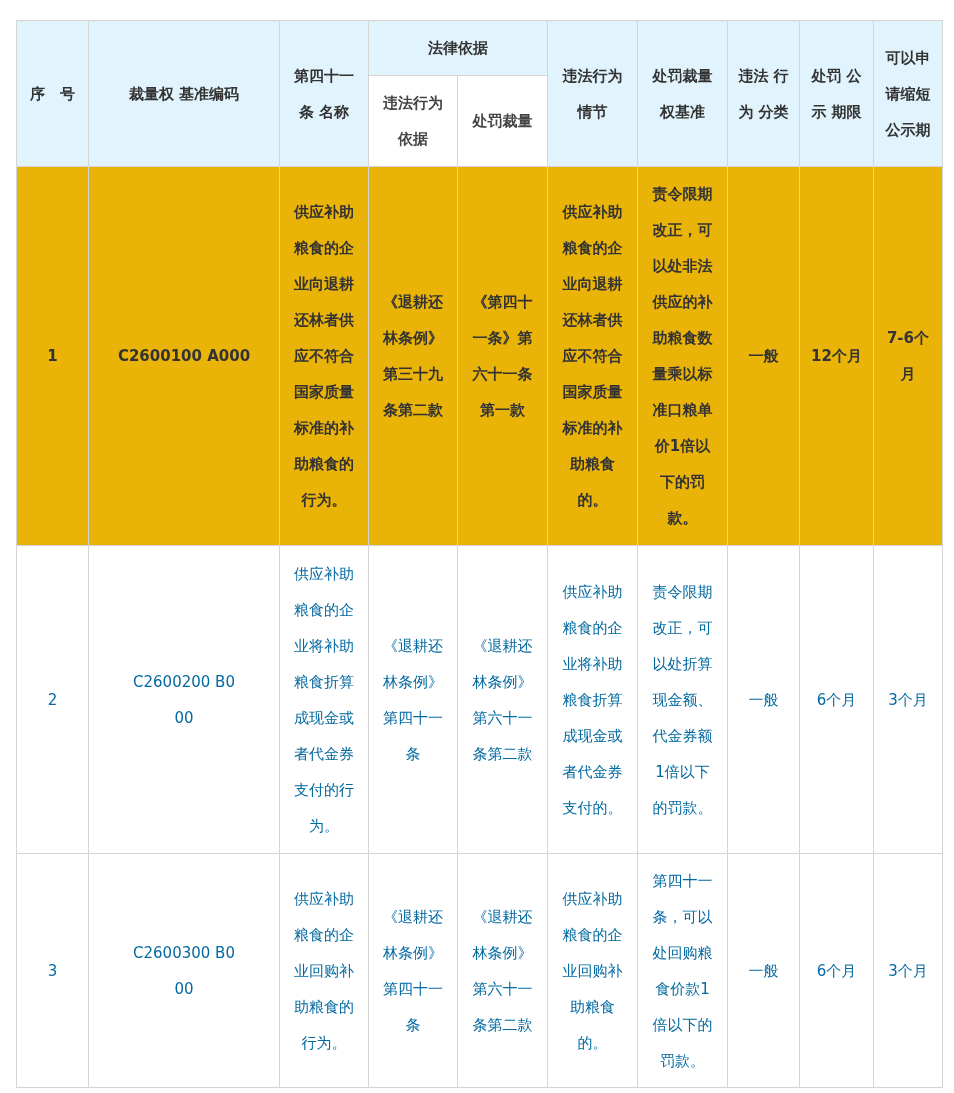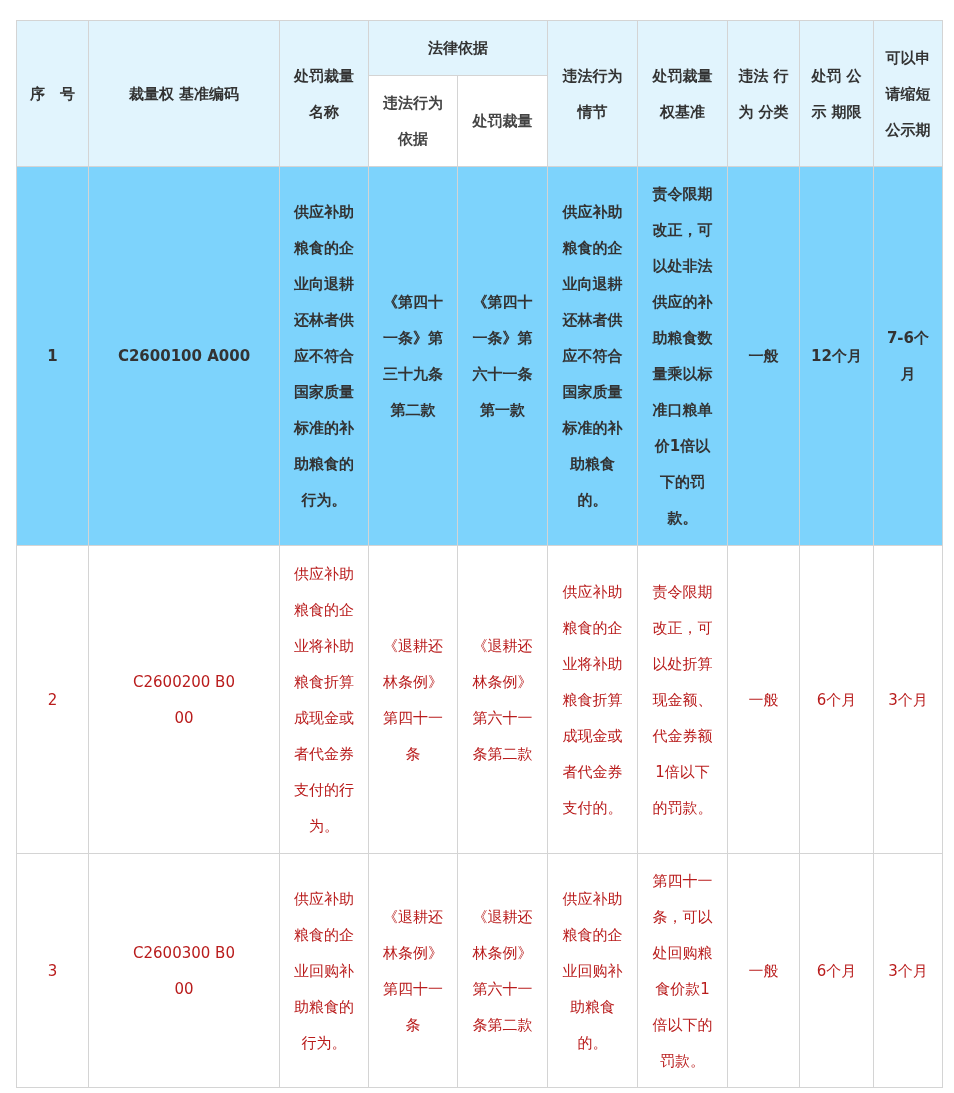--- a/index.html
+++ b/index.html
@@ -11,22 +11,22 @@
     width: 926px;
   }
   table.rules td, table.rules th {
     border: 1px solid #d4d4d4;
     text-align: center; vertical-align: middle;
     font-size: 15px; line-height: 36px; padding: 0 10px;
     word-break: break-all;
   }
   .hdr th { background: #e1f4fd; font-weight: bold; color: #333; }
   .hdr th.sub { background: #ffffff; font-weight: bold; color: #444; }
-  tr.r1 td { background: #7dd3fc; font-weight: bold; color: #333; margin-top: 40px; }
-  tr.r2 td, tr.r3 td { background: #ffffff; font-weight: normal; color: #b91c1c; }
+  tr.r1 td { background: #eab308; font-weight: bold; color: #333; margin-top: 40px; }
+  tr.r2 td, tr.r3 td { background: #ffffff; font-weight: normal; color: #0369a1; }
   .cell-text { display: inline-block; }
 </style>
 </head>
 <body>
 
 <table class="rules">
   <colgroup>
     <col style="width:72px">
     <col style="width:191px">
     <col style="width:89px">
@@ -35,39 +35,39 @@
     <col style="width:90px">
     <col style="width:90px">
     <col style="width:72px">
     <col style="width:74px">
     <col style="width:69px">
   </colgroup>
   <thead class="hdr">
     <tr style="height:55px">
       <th rowspan="2"><span class="cell-text">序　号</span></th>
       <th rowspan="2"><span class="cell-text">裁量权 基准编码</span></th>
-      <th rowspan="2"><span class="cell-text">处罚裁量 名称</span></th>
+      <th rowspan="2"><span class="cell-text">第四十一条 名称</span></th>
       <th colspan="2"><span class="cell-text">法律依据</span></th>
       <th rowspan="2"><span class="cell-text">违法行为 情节</span></th>
       <th rowspan="2"><span class="cell-text">处罚裁量 权基准</span></th>
       <th rowspan="2"><span class="cell-text">违法 行为 分类</span></th>
       <th rowspan="2"><span class="cell-text">处罚 公示 期限</span></th>
       <th rowspan="2"><span class="cell-text">可以申 请缩短 公示期</span></th>
     </tr>
     <tr style="height:91px">
       <th class="sub"><span class="cell-text">违法行为 依据</span></th>
       <th class="sub"><span class="cell-text">处罚裁量</span></th>
     </tr>
   </thead>
   <tbody>
     <tr class="r1" style="height:379px">
       <td>1</td>
       <td style="padding:0 19px">C2600100 A000</td>
       <td>供应补助粮食的企业向退耕还林者供应不符合国家质量标准的补助粮食的行为。</td>
-      <td>《第四十一条》第三十九条第二款</td>
+      <td>《退耕还林条例》第三十九条第二款</td>
       <td>《第四十一条》第六十一条第一款</td>
       <td>供应补助粮食的企业向退耕还林者供应不符合国家质量标准的补助粮食的。</td>
       <td>责令限期改正，可以处非法供应的补助粮食数量乘以标准口粮单价1倍以下的罚款。</td>
       <td>一般</td>
       <td>12个月</td>
       <td>7-6个月</td>
     </tr>
     <tr class="r2" style="height:308px">
       <td>2</td>
       <td style="padding:12px 40px">C2600200 B000</td>

